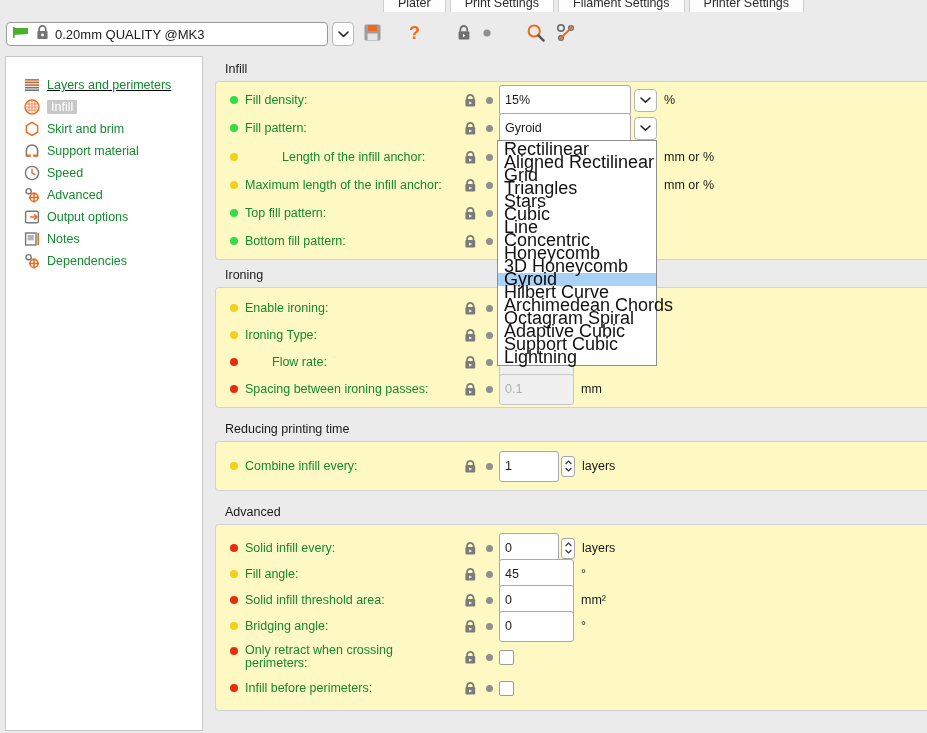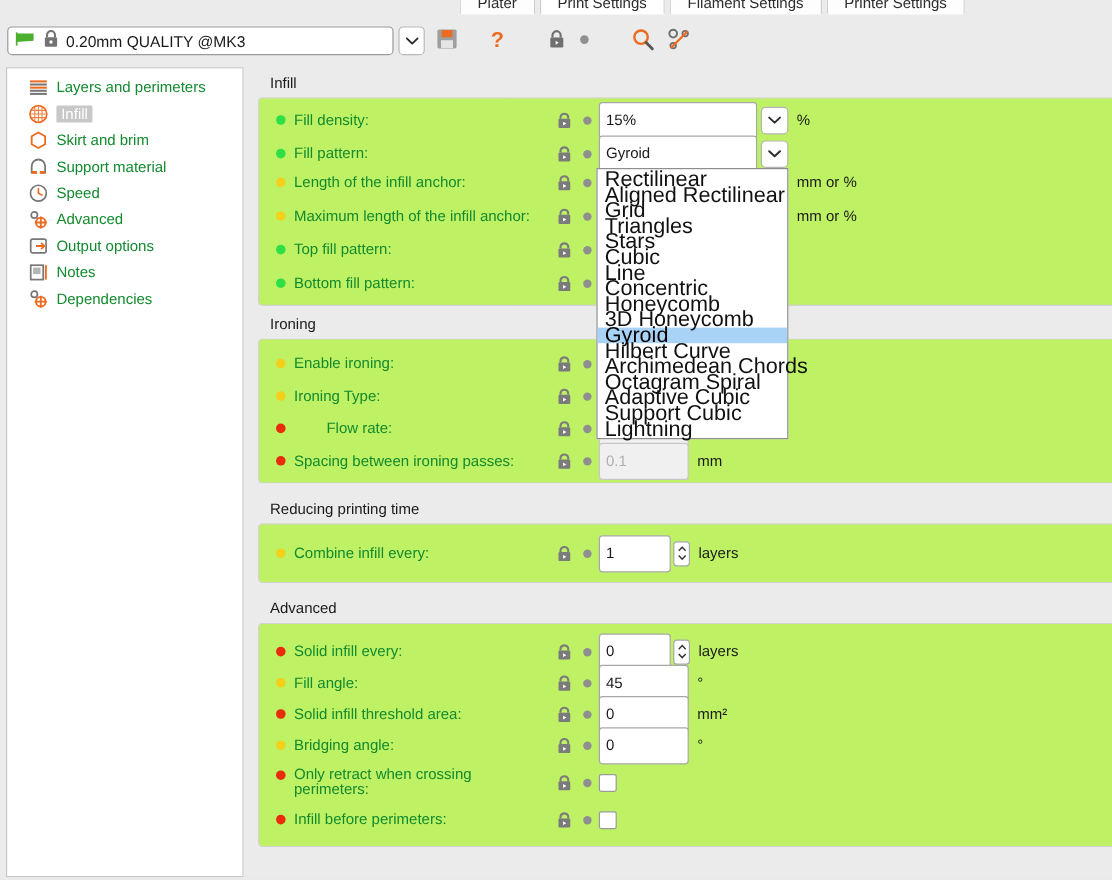--- a/index.html
+++ b/index.html
@@ -71,21 +71,21 @@
     border: 1px solid #c8c8c8;
     overflow: hidden;
   }
   .tree-item {
     display: flex; align-items: center;
     height: 20px;
     padding-left: 18px;
     gap: 7px;
     margin-top: 2px;
   }
-  .tree-item:first-child { margin-top: 6px; }
+  .tree-item:first-child { margin-top: 18px; text-decoration: underline; }
   .tree-icon { width: 16px; height: 16px; flex: 0 0 16px; display:flex; align-items:center; justify-content:center; }
   .tree-label {
     font-size: 12.5px; color: #138a2e; white-space: nowrap;
   }
   .tree-item.selected .tree-label {
     background: #c8c8c8; color: #ffffff; padding: 0 4px; border-radius: 1px;
   }
 
   
   .settings {
@@ -94,21 +94,21 @@
     background: #ebebeb;
     overflow: hidden;
   }
   .group { position: relative; }
   .group-title {
     font-size: 12.5px; color: #1a1a1a;
     padding: 8px 0 5px 18px;
   }
   .group-box {
     margin: 0 0 0 8px;
-    background: #bef264;
+    background: #fef9c3;
     border: 1px solid #d2d2d2;
     border-right: none;
     border-radius: 4px 0 0 4px;
     padding: 6px 0 6px 0;
   }
   .row {
     display: flex; align-items: center;
     height: 24px;
     margin: 0;
     padding-left: 14px;
@@ -430,21 +430,21 @@
               </span>
             <span class="field w-combo">Gyroid</span>
             <span class="dd-btn">
                 <span><svg width="11" height="8" viewBox="0 0 11 8">
                     <path d="M1 2 L5.5 6.2 L10 2" fill="none" stroke="#2b2b2b" stroke-width="1.6" stroke-linecap="round" stroke-linejoin="round"></path>
                   </svg></span>
               </span>
           </div>
         </div>
 
-        <div class="row" style="">
+        <div class="row" style="margin-top:5px;gap:37px;">
           <span class="bullet b-yellow"></span>
           <span class="rlabel">Length of the infill anchor:</span>
           <div class="ctrl-area">
             <span class="lockicon">
                 <svg width="13" height="15" viewBox="0 0 13 15">
                   <path d="M3.1 6 V4.3 a3.3 3.3 0 0 1 6.4 0 V6" fill="none" stroke="#7b7b7b" stroke-width="1.7"></path>
                   <rect x="1.4" y="6" width="9.8" height="7.6" rx="1" fill="#7b7b7b"></rect>
                   <path d="M5.2 8.4 L8 10 L5.2 11.6 Z" fill="#fff"></path>
                 </svg>
               </span>

